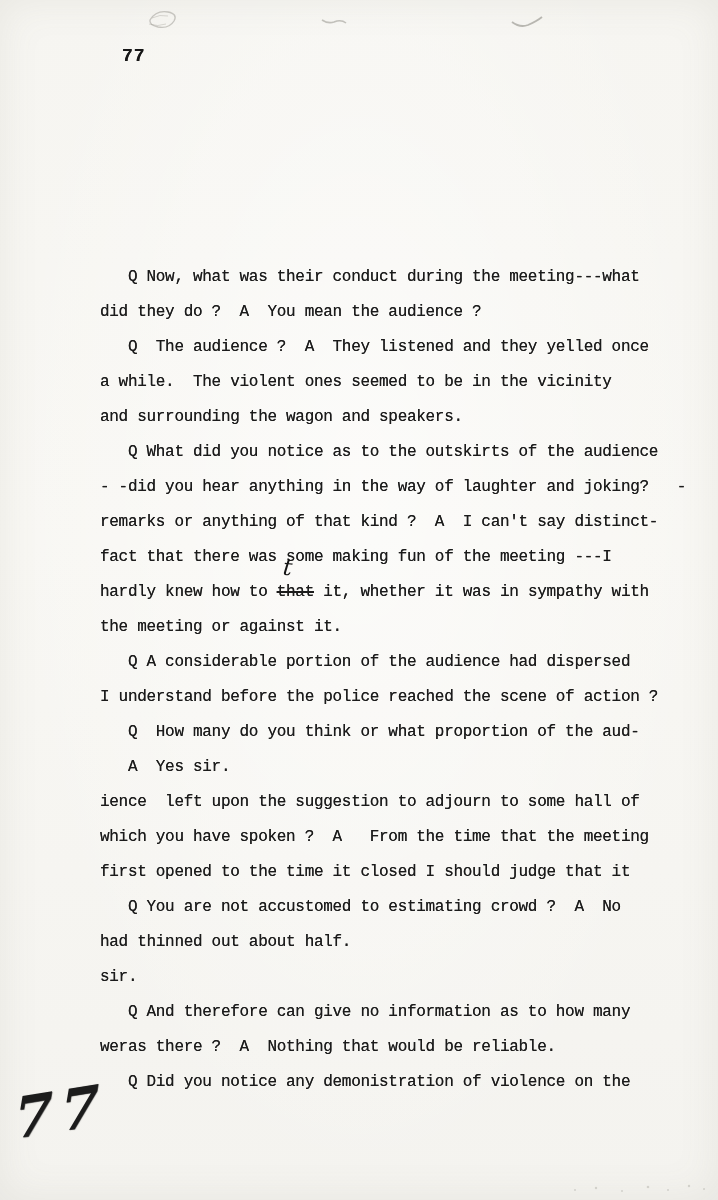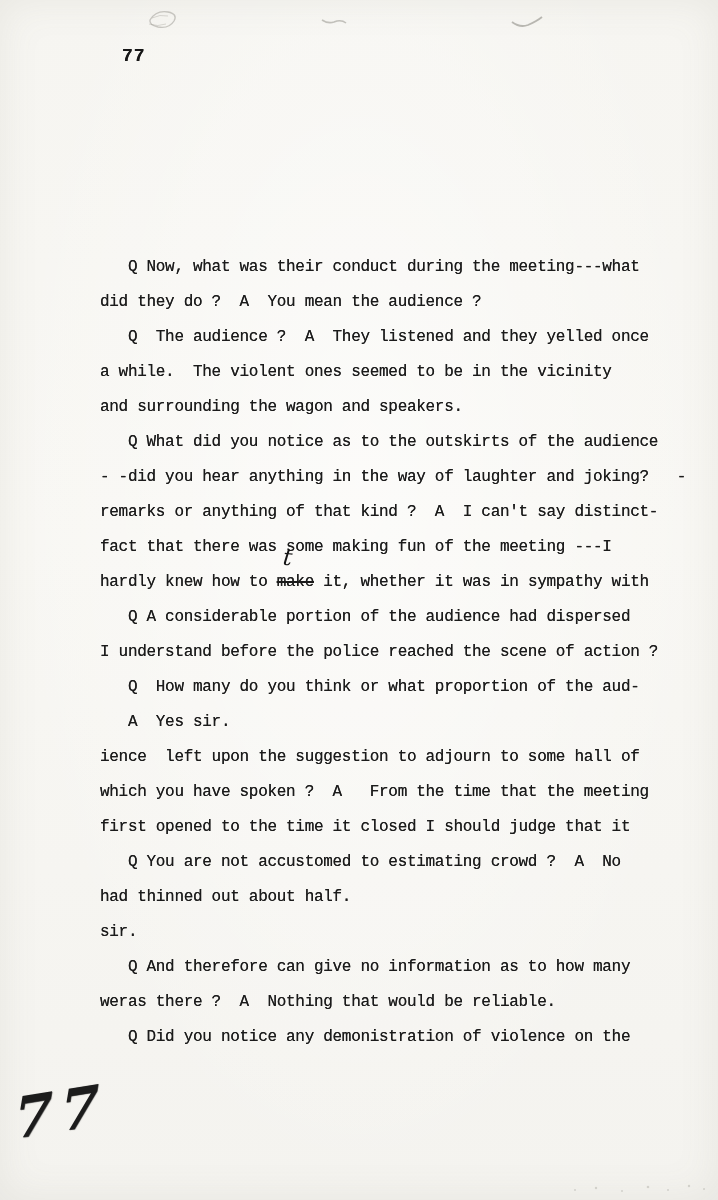--- a/index.html
+++ b/index.html
@@ -25,21 +25,21 @@
     top: 46px;
     font-size: 18px;
     font-weight: bold;
     letter-spacing: 1px;
     color: #171717;
     text-shadow: 0 0 0.6px rgba(10,10,10,0.85);
   }
   .doc-body {
     position: absolute;
     left: 100px;
-    top: 250px;
+    top: 260px;
     width: 600px;
     color: #1b1b1b;
     font-size: 16px;
     letter-spacing: -0.3px;
     line-height: 35px;
     text-shadow: 0 0 0.55px rgba(25,25,25,0.85);
   }
   .line {
     white-space: pre;
     height: 35px;
@@ -110,21 +110,22 @@
   <div class="doc-body">
     <div class="line">   Q Now, what was their conduct during the meeting---what</div>
     <div class="line">did they do ?  A  You mean the audience ?</div>
     <div class="line">   Q  The audience ?  A  They listened and they yelled once</div>
     <div class="line">a while.  The violent ones seemed to be in the vicinity</div>
     <div class="line">and surrounding the wagon and speakers.</div>
     <div class="line">   Q What did you notice as to the outskirts of the audience</div>
     <div class="line">- -did you hear anything in the way of laughter and joking?   -</div>
     <div class="line">remarks or anything of that kind ?  A  I can't say distinct-</div>
     <div class="line">fact that there was some making fun of the meeting ---I</div>
-    <div class="line"><span>hardly knew how to </span><span class="struck-wrap"><span class="struck">make</span><span class="hand-t">t</span></span><span> it, whether it was in sympathy with</span></div>
+    <div class="line"><span>hardly knew how to </span><span class="struck-wrap"><span class="struck">that</span><span class="hand-t">t</span></span><span> it, whether it was in sympathy with</span></div>
+    <div class="line">the meeting or against it.</div>
     <div class="line">   Q A considerable portion of the audience had dispersed</div>
     <div class="line">I understand before the police reached the scene of action ?</div>
     <div class="line">   Q  How many do you think or what proportion of the aud-</div>
     <div class="line">   A  Yes sir.</div>
     <div class="line">ience  left upon the suggestion to adjourn to some hall of</div>
     <div class="line">which you have spoken ?  A   From the time that the meeting</div>
     <div class="line">first opened to the time it closed I should judge that it</div>
     <div class="line">   Q You are not accustomed to estimating crowd ?  A  No</div>
     <div class="line">had thinned out about half.</div>
     <div class="line">sir.</div>

